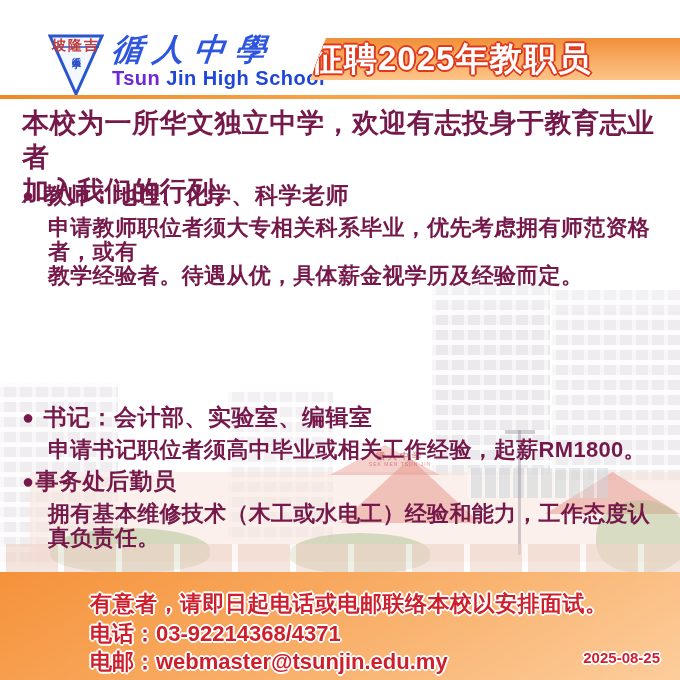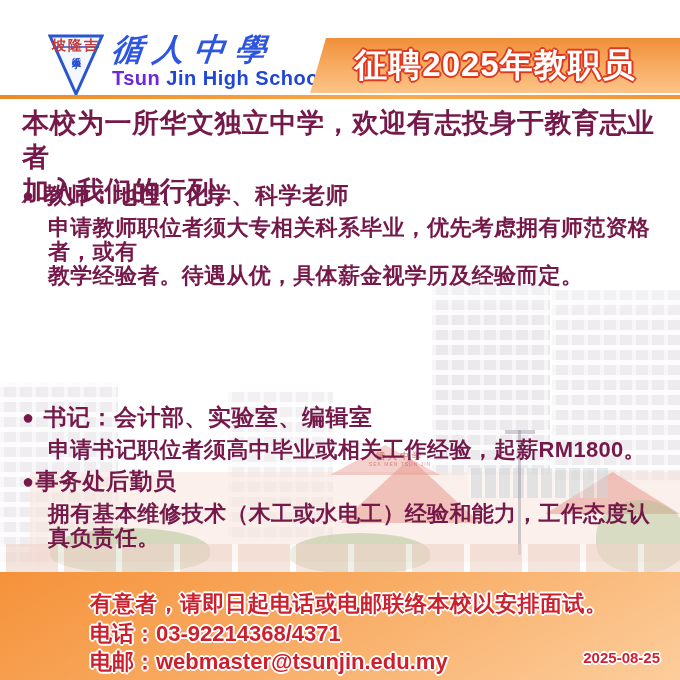--- a/index.html
+++ b/index.html
@@ -24,24 +24,24 @@
   }
   .logo-text{ margin-left:8px; }
   .name-zh{
     font-size:31px; font-weight:800; color:#2d55e0;
     transform:skew(-6deg); letter-spacing:10px; line-height:1; font-style:italic;
   }
   .name-en{ font-size:20px; font-weight:800; letter-spacing:.5px; line-height:1; margin-top:3px; }
   .name-en .en-first{ color:#6d28d9; }
   .name-en .en-rest{ color:#1f46d7; }
   .banner{
-    position:absolute; right:0; top:38px; width:370px; height:55px; z-index:6;
+    position:absolute; right:0; top:38px; width:370px; height:42px; z-index:6;
     background:linear-gradient(180deg,#ef8f3a 0%,#f7a85d 45%,#fcc488 100%);
     clip-path:polygon(16px 0, 100% 0, 100% 100%, 0 100%);
-    display:flex; align-items:center; justify-content:center;
+    display:flex; align-items:center; 
   }
   .banner-title{
     font-size:33px; font-weight:800; color:#ffffff; letter-spacing:1px; white-space:nowrap;
     text-shadow:-2px 0 0 #e0381e, 2px 0 0 #e0381e, 0 -2px 0 #e0381e, 0 2px 0 #e0381e,
                 -1px -1px 0 #e0381e, 1px -1px 0 #e0381e, -1px 1px 0 #e0381e, 1px 1px 0 #e0381e;
   }
   .header-rule{
     position:absolute; left:0; top:95px; width:680px; height:4px; z-index:6;
     background:linear-gradient(90deg,#ee8a26,#f9a94f 60%,#f29336);
   }

